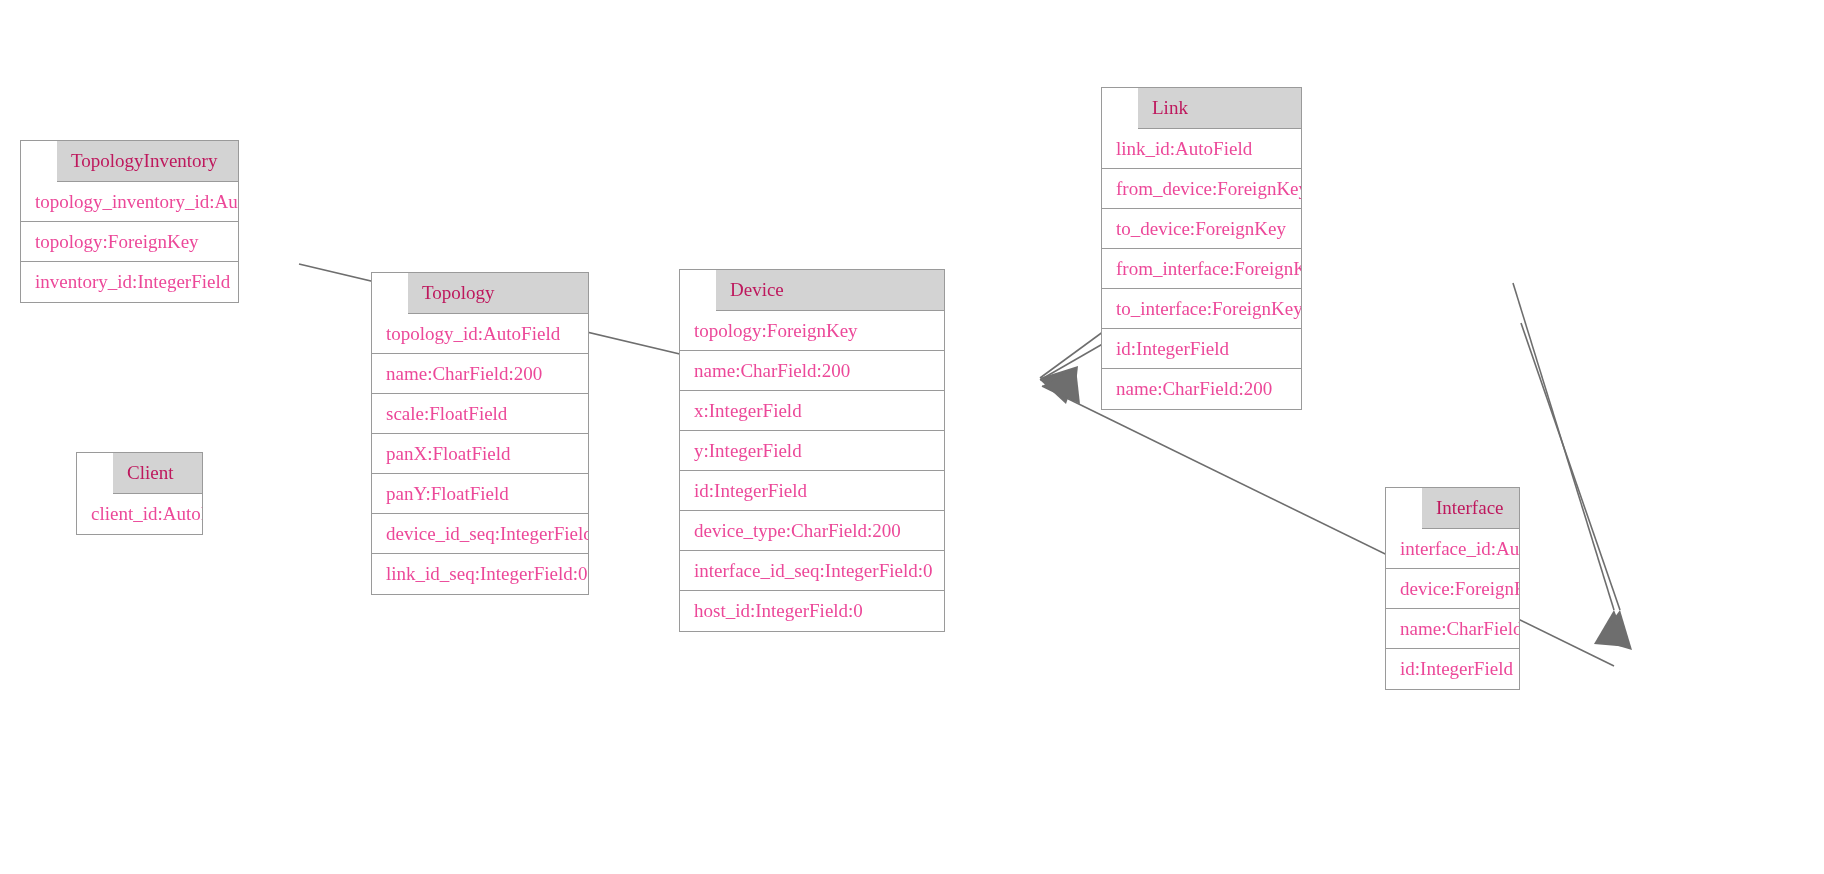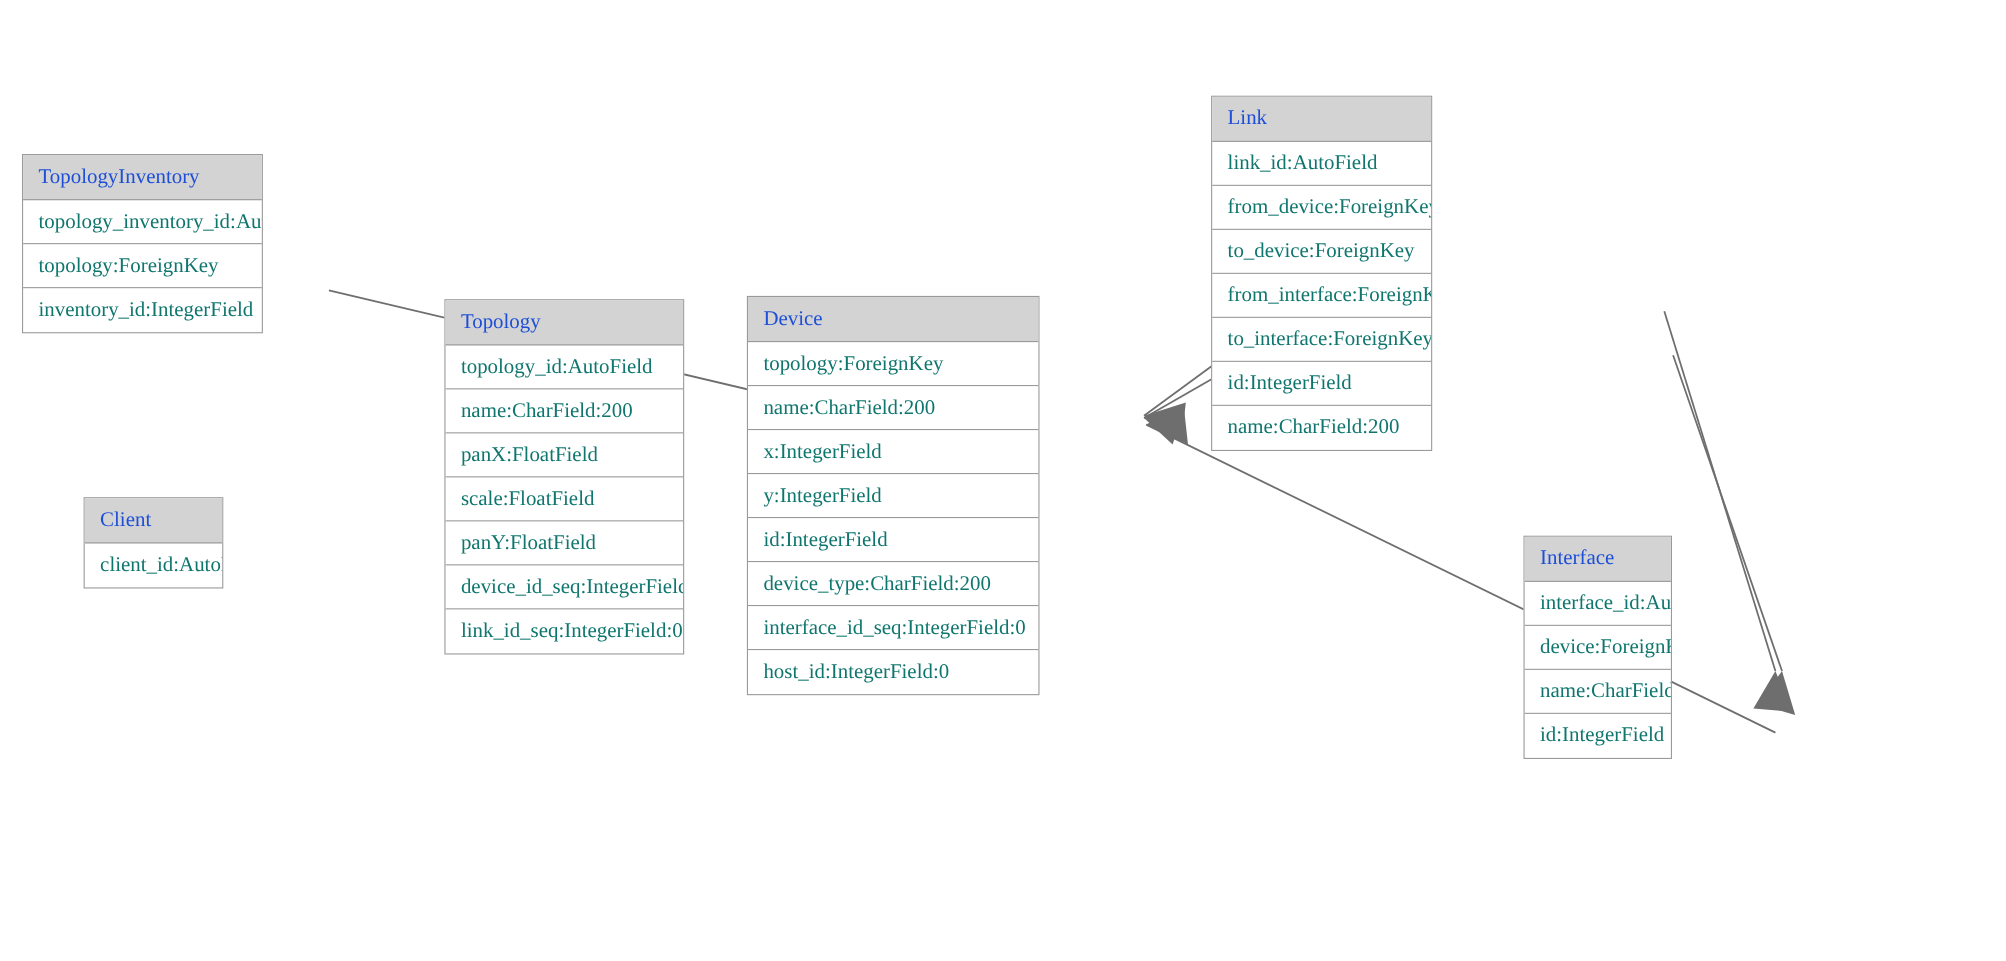--- a/index.html
+++ b/index.html
@@ -32,32 +32,33 @@
     position: absolute;
     box-sizing: border-box;
     border: 1px solid #9a9a9a;
     background: #ffffff;
     z-index: 2;
   }
   .entity-header {
     box-sizing: border-box;
     background: #d3d3d3;
     border-bottom: 1px solid #9a9a9a;
-    color: #1d4ed8;
+    color: #be185d;
     font-size: 19px;
     line-height: 40px;
     height: 41px;
     padding: 0 0 0 14px;
     white-space: nowrap;
     overflow: hidden;
+    margin-left: 36px;
   }
   .entity-field {
     box-sizing: border-box;
     border-bottom: 1px solid #9a9a9a;
-    color: #0f766e;
+    color: #ec4899;
     font-size: 19px;
     line-height: 40px;
     height: 40px;
     padding: 0 10px 0 14px;
     white-space: nowrap;
     overflow: hidden;
   }
   .entity-field.last {
     border-bottom: none;
   }
@@ -93,26 +94,26 @@
     <div class="entity-field">topology_inventory_id:AutoField</div>
     <div class="entity-field">topology:ForeignKey</div>
     <div class="entity-field last">inventory_id:IntegerField</div>
   </div>
 
   <div class="entity" style="left:76px; top:452px; width:127px;">
     <div class="entity-header">Client</div>
     <div class="entity-field last">client_id:AutoField</div>
   </div>
 
-  <div class="entity" style="left:404px; top:272px; width:218px;">
+  <div class="entity" style="left:371px; top:272px; width:218px;">
     <div class="entity-header">Topology</div>
     <div class="entity-field">topology_id:AutoField</div>
     <div class="entity-field">name:CharField:200</div>
+    <div class="entity-field">scale:FloatField</div>
     <div class="entity-field">panX:FloatField</div>
-    <div class="entity-field">scale:FloatField</div>
     <div class="entity-field">panY:FloatField</div>
     <div class="entity-field">device_id_seq:IntegerField:0</div>
     <div class="entity-field last">link_id_seq:IntegerField:0</div>
   </div>
 
   <div class="entity" style="left:679px; top:269px; width:266px;">
     <div class="entity-header">Device</div>
     <div class="entity-field">topology:ForeignKey</div>
     <div class="entity-field">name:CharField:200</div>
     <div class="entity-field">x:IntegerField</div>

